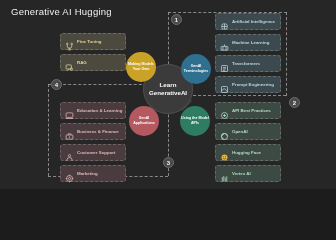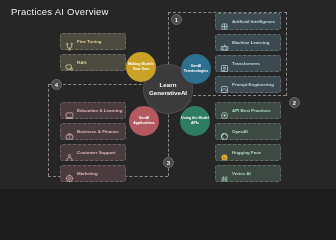--- a/index.html
+++ b/index.html
@@ -81,21 +81,21 @@
   .q-red    { background:#4a3c3e; }
   .q-red .lbl    { color:#e0b6ba; }
   .q-green  { background:#3c4a43; }
   .q-green .lbl  { color:#b3dcc6; }
 </style>
 </head>
 <body>
 
 <div id="stage">
 
-  <div id="title">Practices AI Overview</div>
+  <div id="title">Generative AI Hugging</div>
 
   <div class="dash-h" style="left:48px;  top:84px;  width:119px;"></div>
   <div class="dash-h" style="left:168px; top:95px;  width:118px;"></div>
   <div class="dash-v" style="left:48px;  top:84px;  height:92px;"></div>
   <div class="dash-v" style="left:286px; top:12px;  height:84px;"></div>
   <div class="dash-h" style="left:168px; top:12px;  width:119px;"></div>
   <div class="dash-v" style="left:168px; top:12px;  height:72px;"></div>
   <div class="dash-h" style="left:48px;  top:176px; width:120px;"></div>
   <div class="dash-v" style="left:168px; top:95px;  height:81px;"></div>
 

